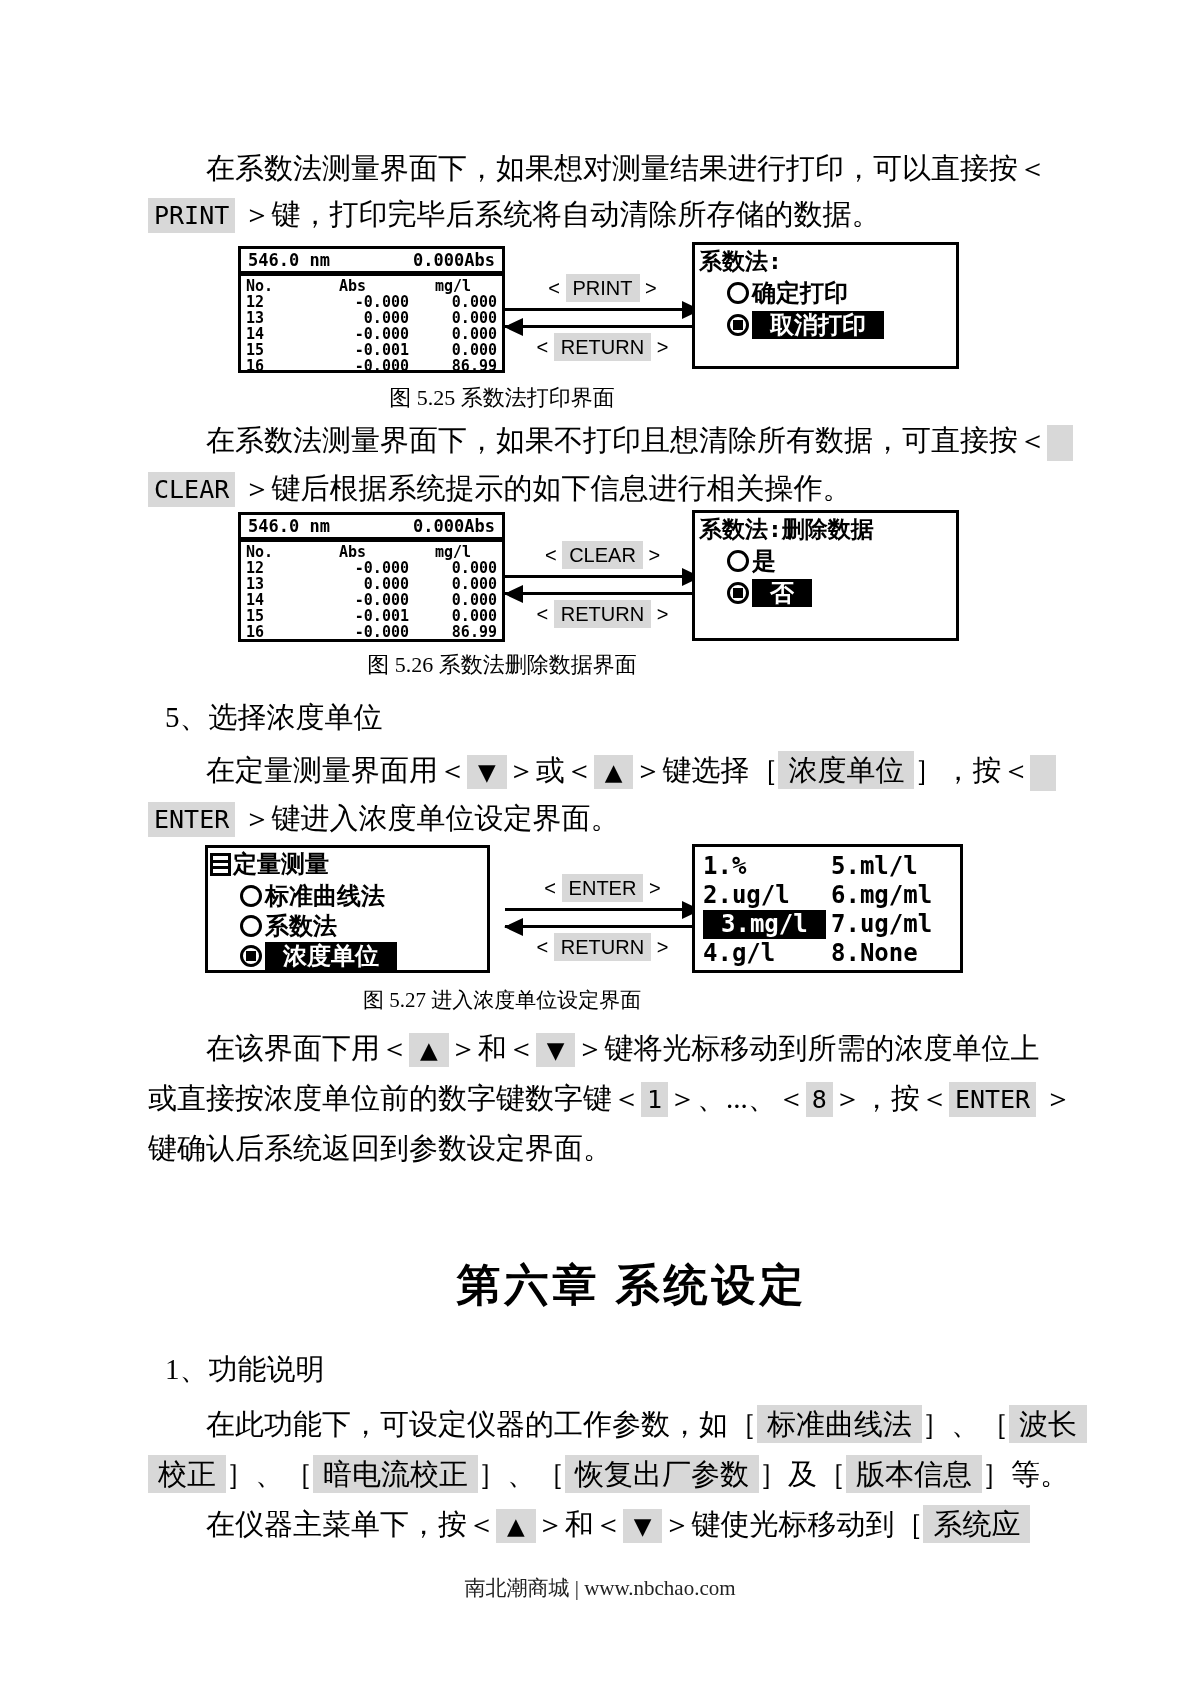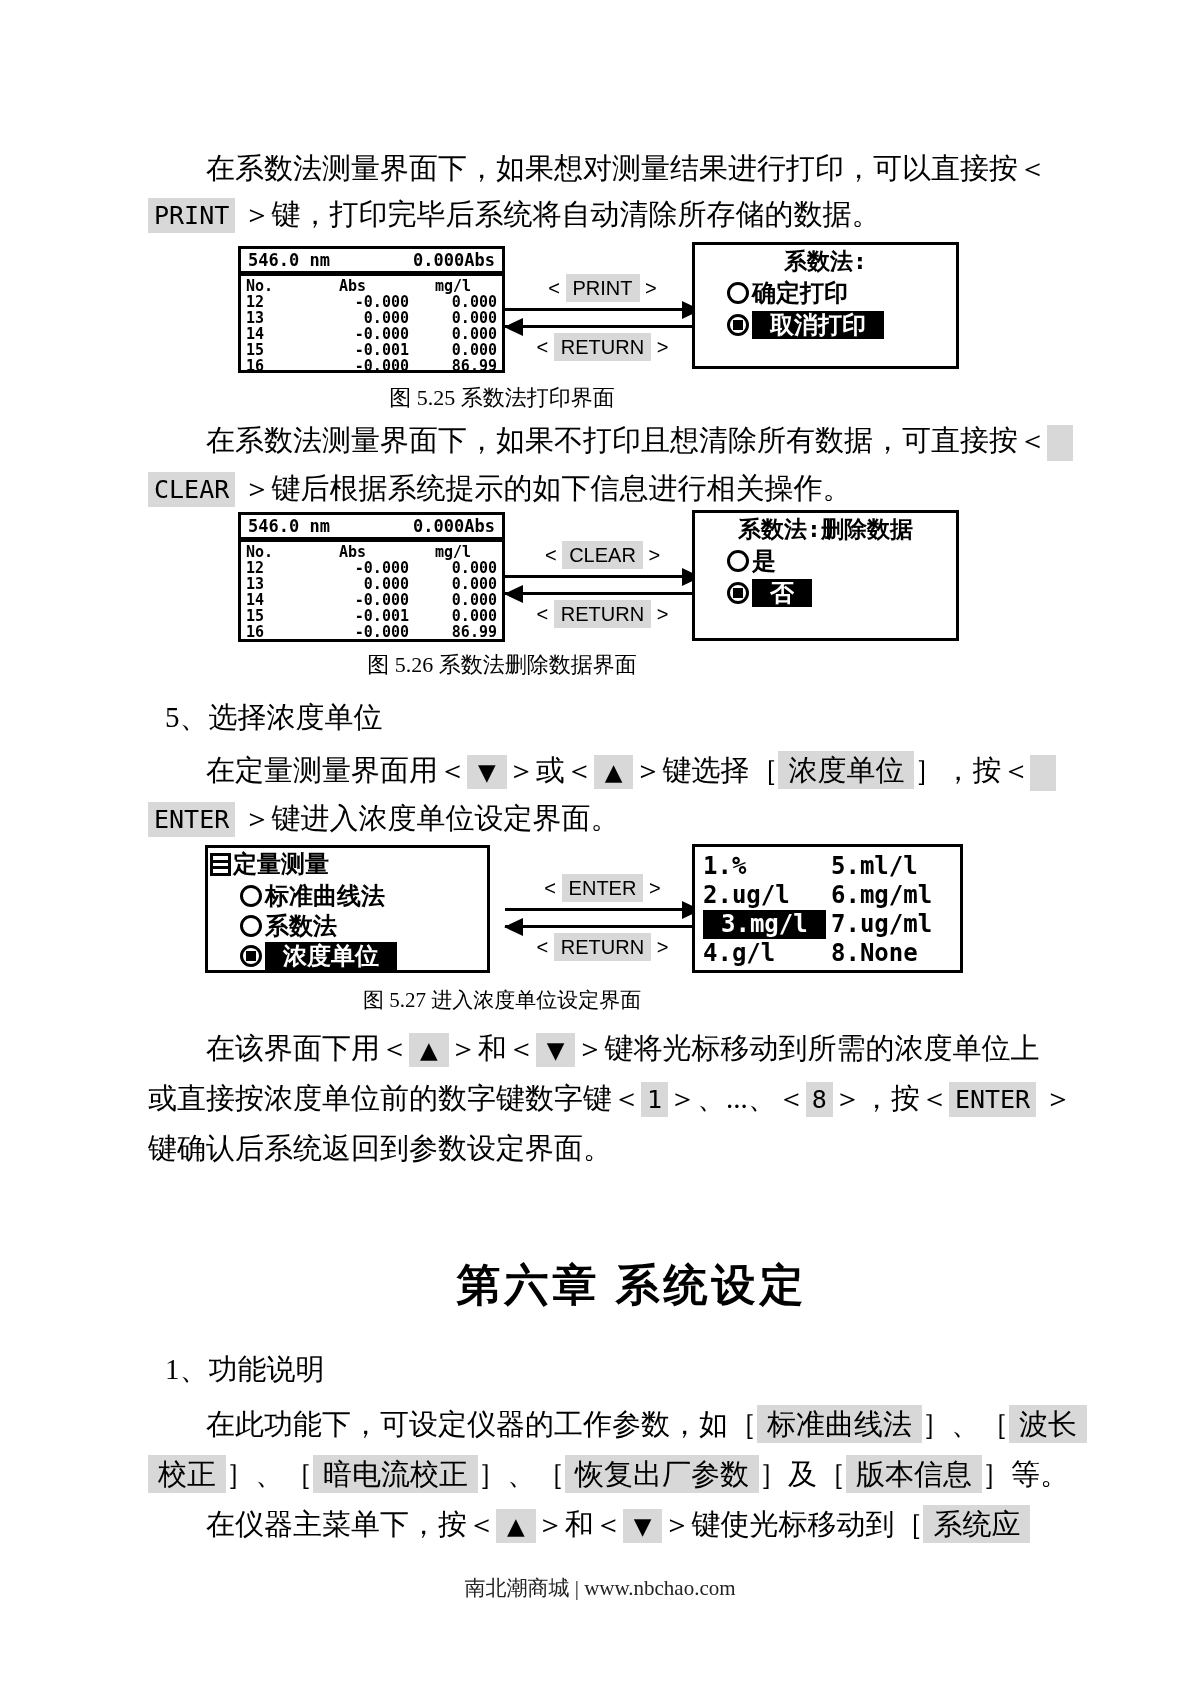--- a/index.html
+++ b/index.html
@@ -20,21 +20,21 @@
   
   .lcd{position:absolute;box-sizing:border-box;border:3px solid #000;background:#fff;
        font-family:"DejaVu Sans Mono",monospace;font-weight:bold;color:#000;}
   .m-head{display:flex;justify-content:space-between;align-items:center;
           padding:1px 7px;border-bottom:5px solid #000;font-size:17px;}
   .m-table{padding:2px 5px 0 5px;font-size:15px;line-height:16px;}
   .m-row{display:grid;grid-template-columns:50px 1fr 88px;}
   .m-row .c1{text-align:left;}
   .m-row .c2,.m-row .c3{text-align:right;}
   .m-cols .c2,.m-cols .c3{text-align:center;}
-  .opt-title{font-size:23px;line-height:28px;padding:2px 4px 0 4px;white-space:nowrap;text-align:center;}
+  .opt-title{font-size:23px;line-height:28px;padding:2px 4px 0 4px;white-space:nowrap;}
   .opt-row{display:flex;align-items:center;margin:4px 0 0 32px;font-size:24px;line-height:28px;}
   .radio{width:22px;height:22px;border:3px solid #000;border-radius:50%;
          display:inline-block;box-sizing:border-box;margin-right:3px;flex:none;position:relative;}
   .radio.sel::after{content:'';position:absolute;left:3px;top:3px;right:3px;bottom:3px;background:#000;}
   .inv{background:#000;color:#fff;padding:0 18px;}
   .menu-title{display:flex;align-items:center;font-size:24px;line-height:28px;padding:2px 2px;}
   .menu-icon{width:21px;height:23px;border:3px solid #000;box-sizing:border-box;margin-right:2px;flex:none;
              background-image:linear-gradient(#000,#000),linear-gradient(#000,#000);
              background-size:100% 3px;background-position:0 4px,0 10px;background-repeat:no-repeat;}
   .units{display:grid;grid-template-columns:128px auto;align-content:space-between;

